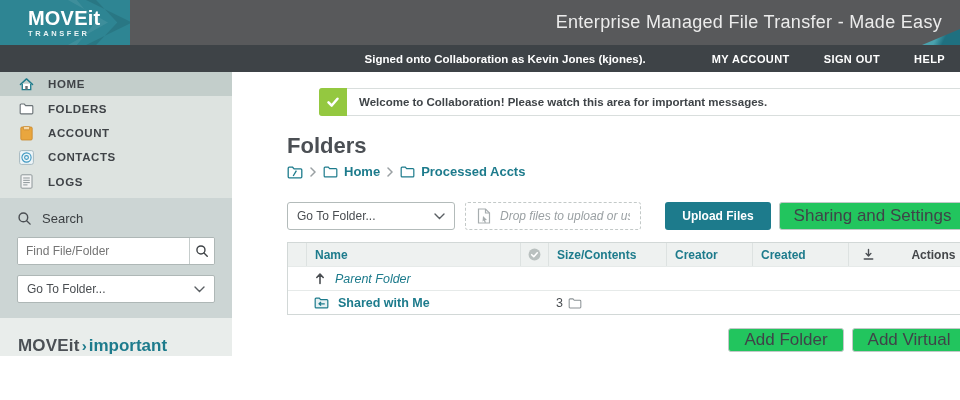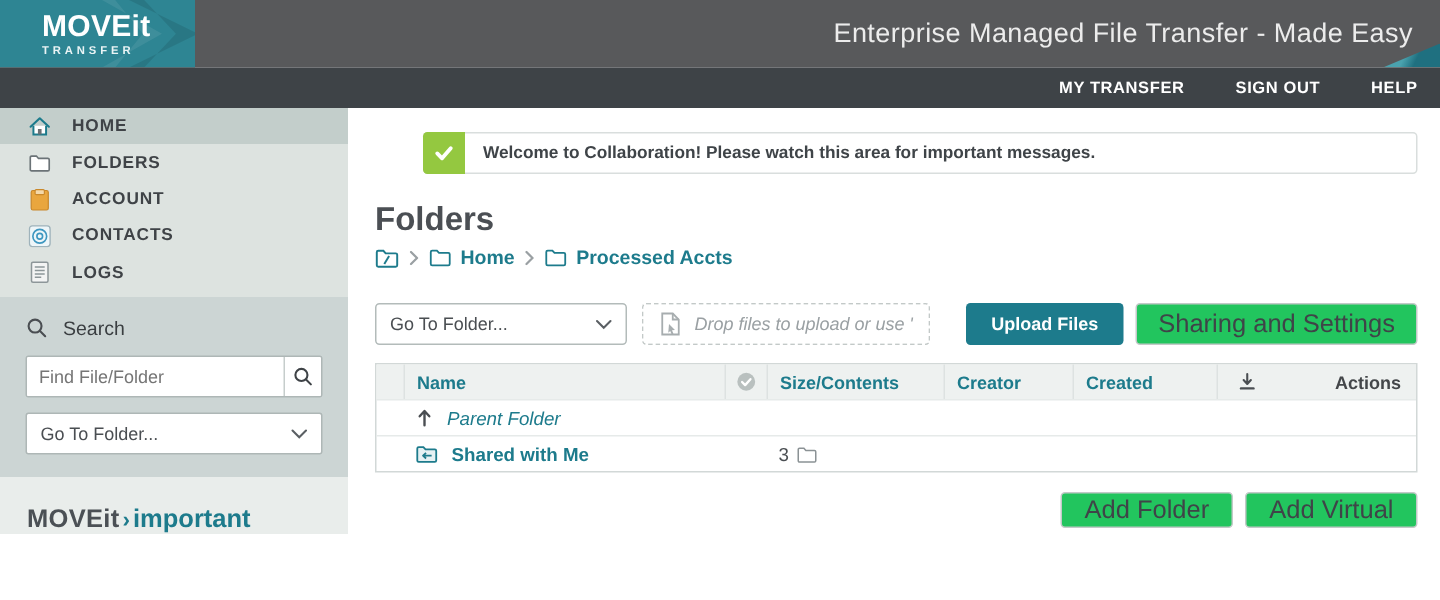--- a/index.html
+++ b/index.html
@@ -24,21 +24,21 @@
 
   
   .sessionbar { height:27px; background:#3e4347; display:flex; align-items:center;
     justify-content:flex-end; padding-right:15px; position:relative; z-index:3; }
   .session-status { color:#fff; font-size:11.5px; font-weight:bold; margin-right:32px; }
   .session-menu { display:flex; align-items:center; }
   .session-link { color:#fff; font-size:11px; font-weight:bold; letter-spacing:0.4px;
     margin-left:34px; cursor:pointer; text-decoration:none; }
 
   
-  .body-row { display:flex; height:284px; }
+  .body-row { display:flex; height:284px;gap:37px; }
 
   
   .sidebar { width:232px; background:#dde3e0; display:flex; flex-direction:column; flex-shrink:0; }
   .nav-item { height:35px; display:flex; align-items:center; padding-left:18px; cursor:pointer; }
   .nav-item.active { background:#c3cecb; }
   .nav-icon { width:16px; height:16px; margin-right:14px; display:flex; align-items:center; justify-content:center; }
   .nav-label { font-size:11.5px; font-weight:bold; color:#3f4347; letter-spacing:0.6px; }
 
   .search-panel { background:#ccd5d4; margin-top:4px; padding:13px 17px 15px 17px; }
   .search-head { display:flex; align-items:center; margin-bottom:11px; }
@@ -115,22 +115,23 @@
     <div class="chev1"></div>
     <div class="chev2"></div>
     <div class="logo-title">MOVEit</div>
     <div class="logo-sub">TRANSFER</div>
   </div>
   <div class="tagline">Enterprise Managed File Transfer - Made Easy</div>
   <div class="corner-deco"></div>
 </div>
 
 <div class="sessionbar">
+  <span class="session-status">Signed onto Collaboration as Kevin Jones (kjones).</span>
   <div class="session-menu">
-    <a class="session-link">MY TRANSFER</a>
+    <a class="session-link">MY ACCOUNT</a>
     <a class="session-link">SIGN OUT</a>
     <a class="session-link">HELP</a>
   </div>
 </div>
 
 <div class="body-row">
 
   <div class="sidebar">
 
     <div class="nav-item active">

